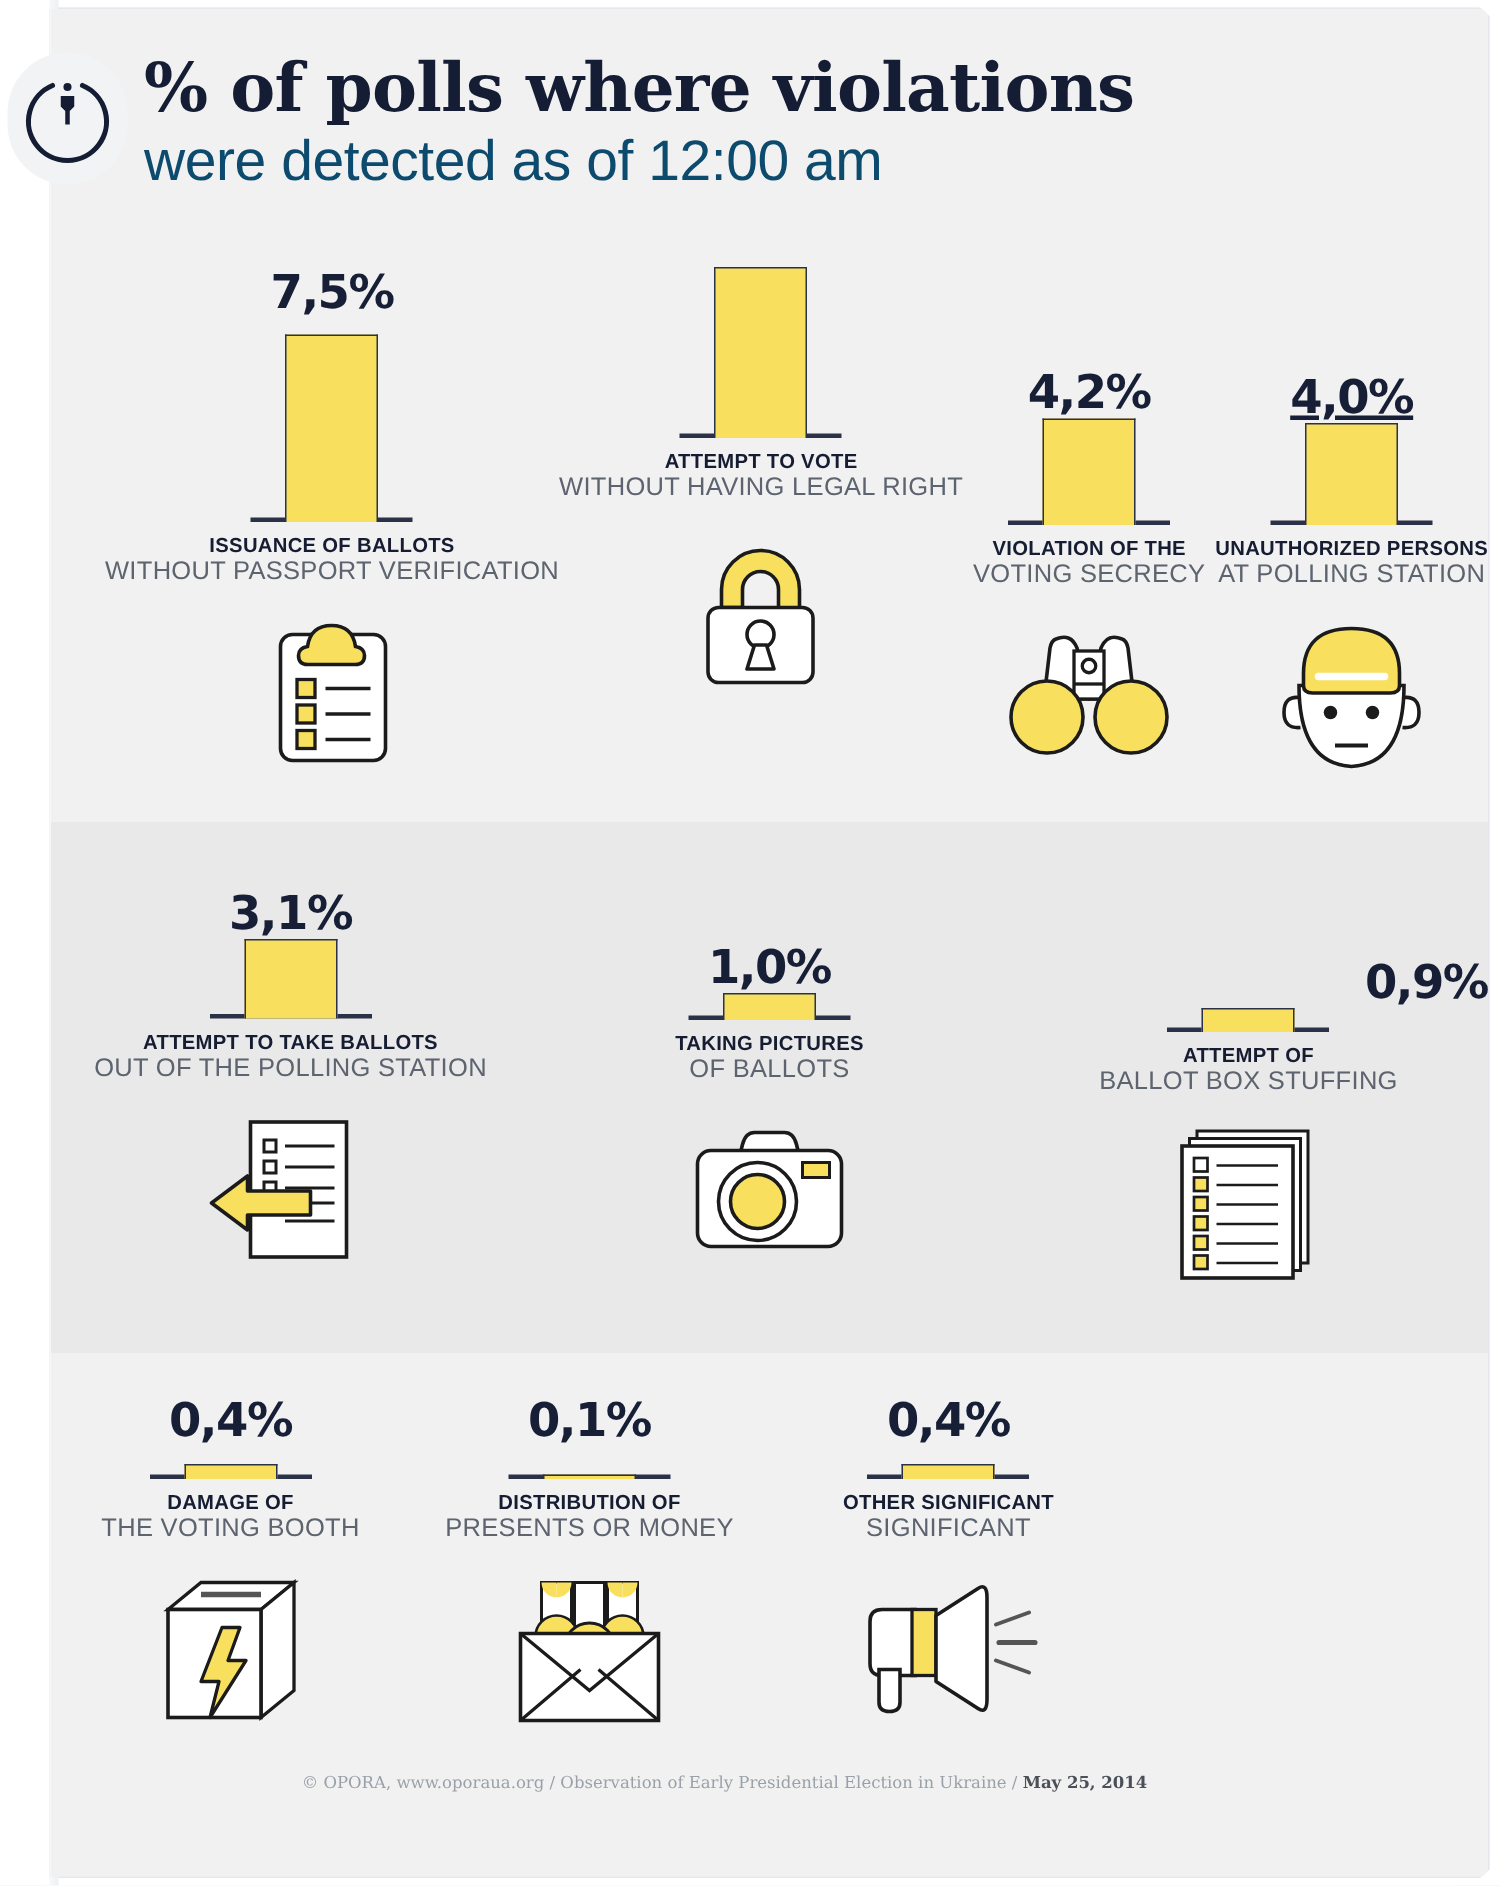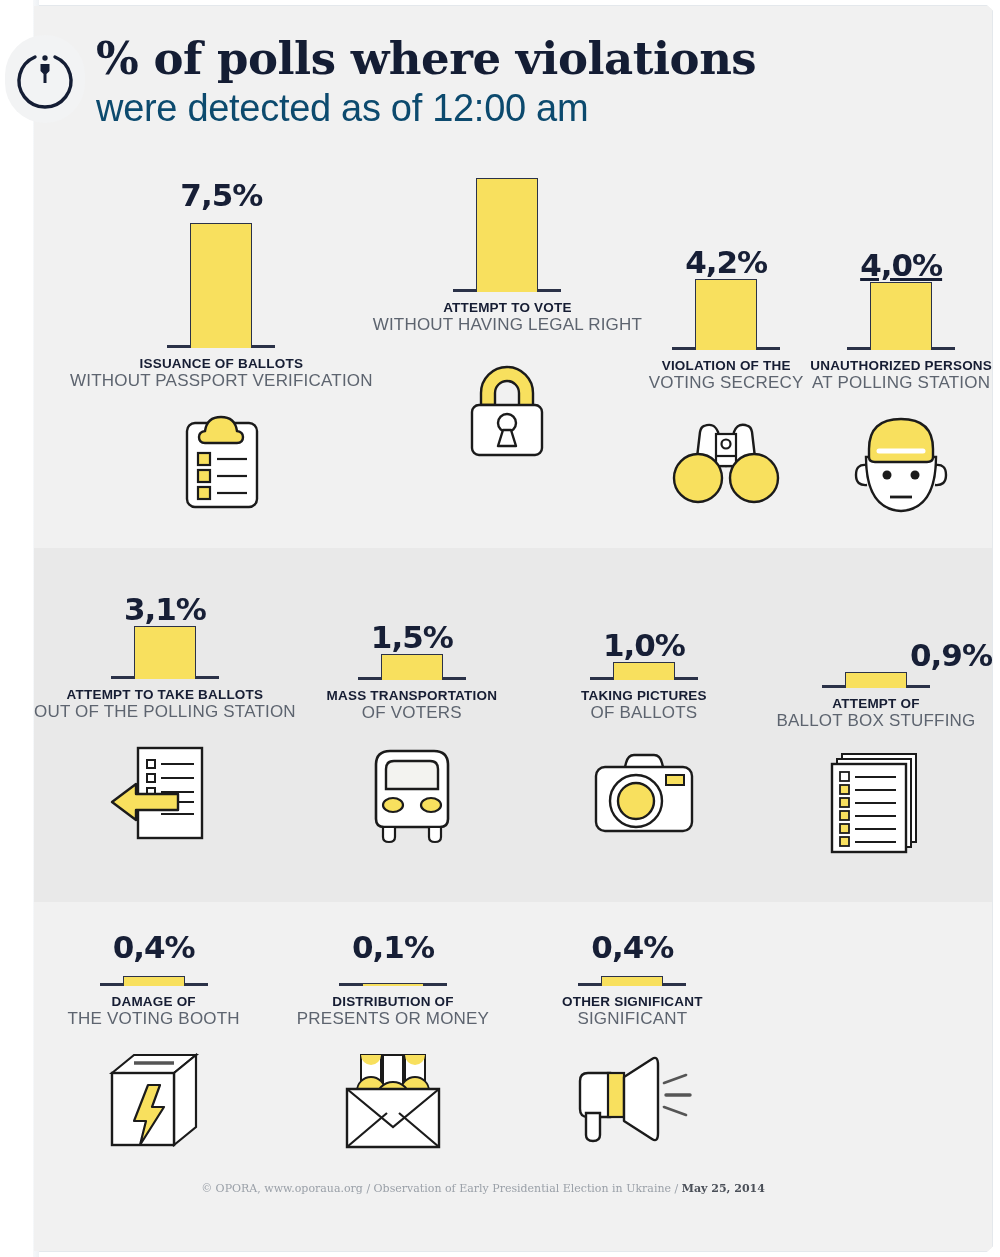--- a/index.html
+++ b/index.html
@@ -243,41 +243,20 @@
           <rect x="32" y="8" width="64" height="90" fill="#fff" stroke="#1b1b1b" stroke-width="2.4"></rect>
           <rect x="41" y="20" width="8" height="8" fill="#fff" stroke="#1b1b1b" stroke-width="2"></rect>
           <rect x="41" y="34" width="8" height="8" fill="#fff" stroke="#1b1b1b" stroke-width="2"></rect>
           <rect x="41" y="48" width="8" height="8" fill="#fff" stroke="#1b1b1b" stroke-width="2"></rect>
           <line x1="55" y1="24" x2="88" y2="24" stroke="#1b1b1b" stroke-width="2"></line>
           <line x1="55" y1="38" x2="88" y2="38" stroke="#1b1b1b" stroke-width="2"></line>
           <line x1="55" y1="52" x2="88" y2="52" stroke="#1b1b1b" stroke-width="2"></line>
           <line x1="55" y1="62" x2="88" y2="62" stroke="#1b1b1b" stroke-width="2"></line>
           <line x1="55" y1="74" x2="88" y2="74" stroke="#1b1b1b" stroke-width="2"></line>
           <path d="M6,62 l24,-18 v10 h42 v16 h-42 v10 z" fill="#f8e05e" stroke="#1b1b1b" stroke-width="2.4" stroke-linejoin="round"></path>
-        </svg>
-      </div>
-    </div>
-    <div class="cell">
-      <div class="pct" style="margin-top:28px;">1,5%</div>
-      <div class="bar-zone" style="height:26px;">
-        <div class="baseline" style="width:108px;"></div>
-        <div class="bar-wrap">
-            <div class="bar" style="width:62px;height:26px;"></div>
-          </div>
-      </div>
-      <div class="lbl1">MASS TRANSPORTATION</div>
-      <div class="lbl2">OF VOTERS</div>
-      <div class="icon-zone">
-        <svg width="100" height="104" viewBox="0 0 100 104">
-          <path d="M14,22 q0,-14 14,-14 h44 q14,0 14,14 v54 q0,8 -8,8 h-56 q-8,0 -8,-8 z" fill="#fff" stroke="#1b1b1b" stroke-width="2.6"></path>
-          <path d="M24,26 q0,-8 8,-8 h36 q8,0 8,8 v20 h-52 z" fill="#f3f3f0" stroke="#1b1b1b" stroke-width="2.4"></path>
-          <ellipse cx="31" cy="62" rx="10" ry="7" fill="#f8e05e" stroke="#1b1b1b" stroke-width="2.2"></ellipse>
-          <ellipse cx="69" cy="62" rx="10" ry="7" fill="#f8e05e" stroke="#1b1b1b" stroke-width="2.2"></ellipse>
-          <path d="M21,84 h12 v10 q0,5 -6,5 q-6,0 -6,-5 z" fill="#fff" stroke="#1b1b1b" stroke-width="2.2"></path>
-          <path d="M67,84 h12 v10 q0,5 -6,5 q-6,0 -6,-5 z" fill="#fff" stroke="#1b1b1b" stroke-width="2.2"></path>
         </svg>
       </div>
     </div>
     <div class="cell">
       <div class="pct" style="margin-top:36px;">1,0%</div>
       <div class="bar-zone" style="height:18px;">
         <div class="baseline" style="width:108px;"></div>
         <div class="bar-wrap">
             <div class="bar" style="width:62px;height:18px;"></div>
           </div>

